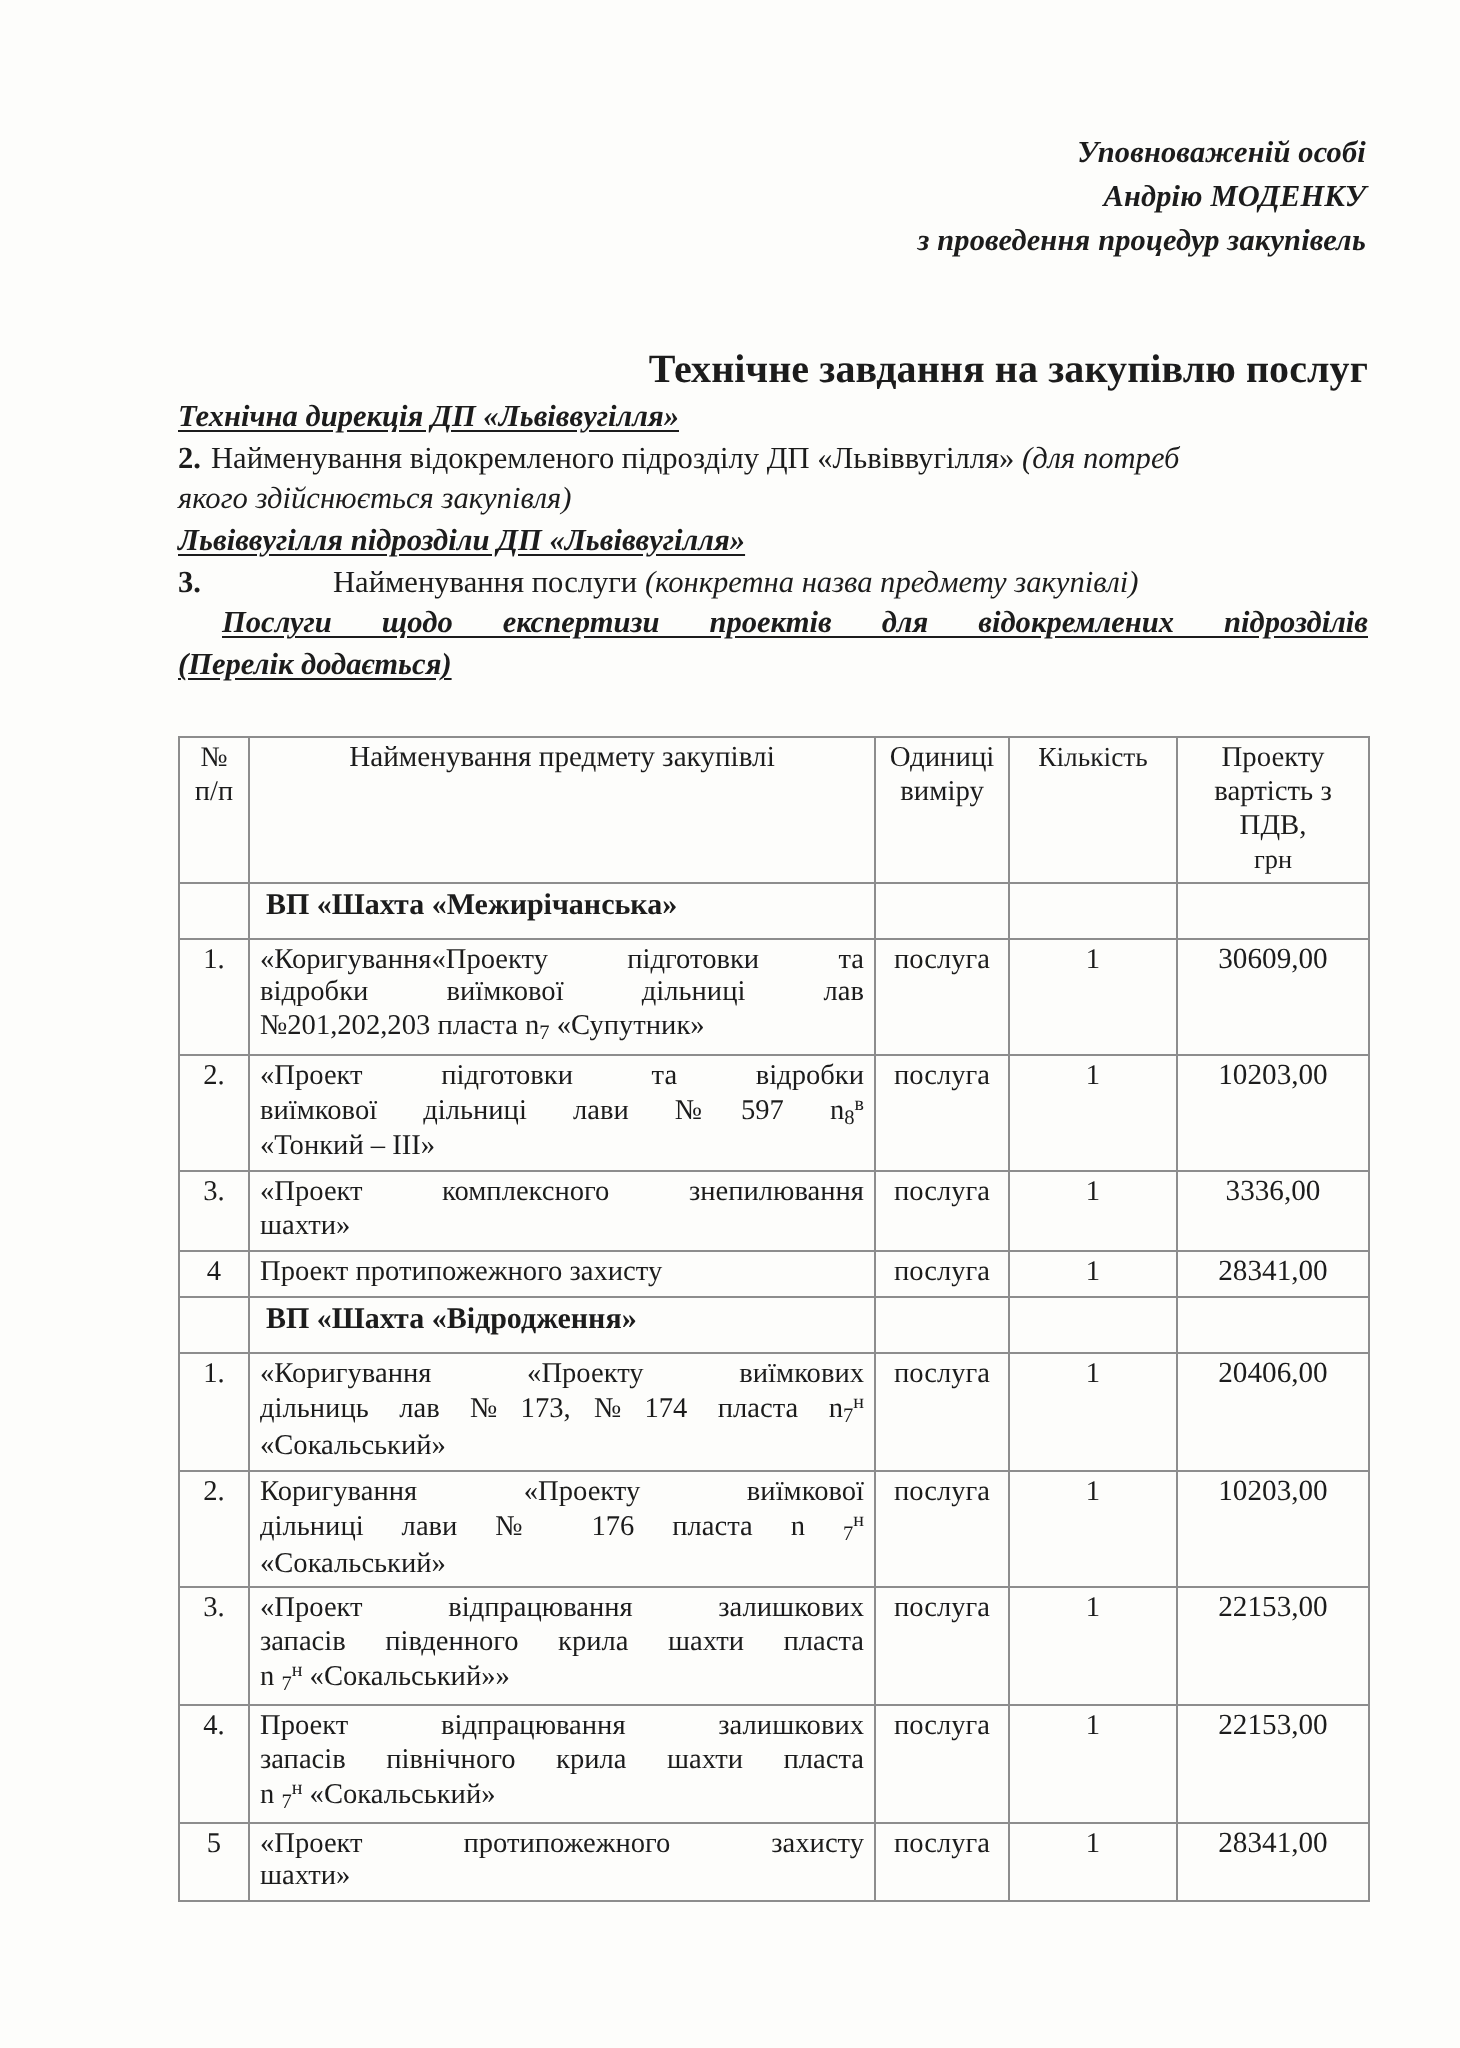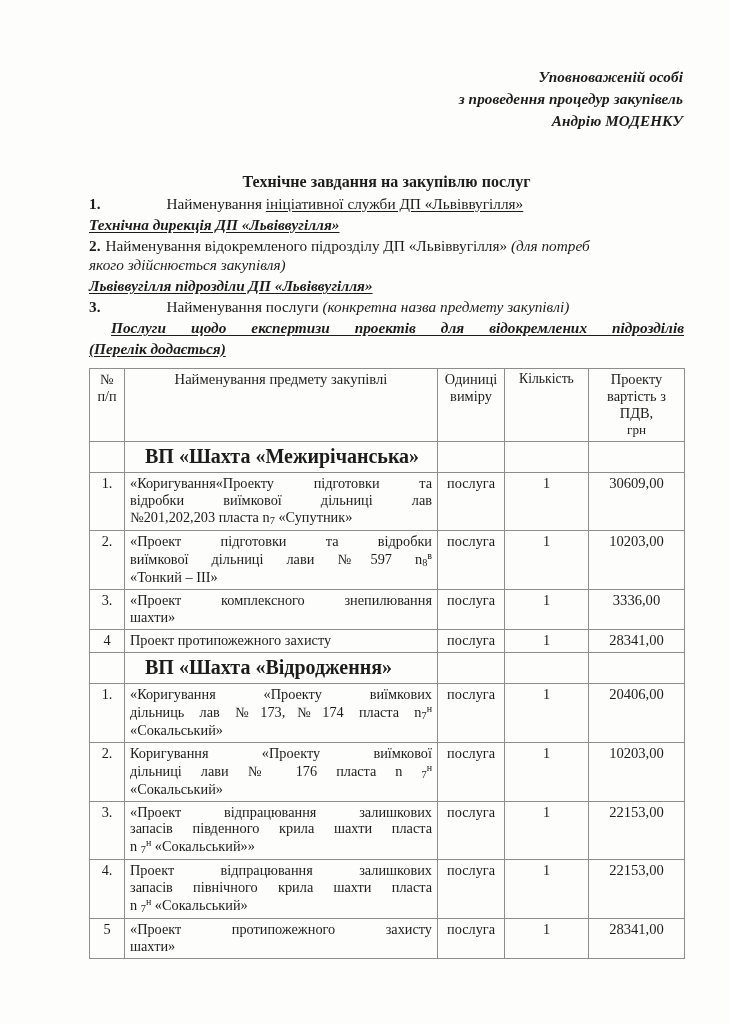--- a/index.html
+++ b/index.html
@@ -42,23 +42,23 @@
   
   .intro {
     position: absolute;
     top: 172px;
     left: 89px;
     width: 595px;
     font-size: 15.3px;
     line-height: 1.30;
   }
   .doc-title {
-    text-align: center;
-    font-weight: bold;
-    font-size: 16px;
+    text-align: right;
+    font-weight: bold;
+    font-size: 20px;
     margin: 0 0 1px 0;
     letter-spacing: 0.05px;
   }
   .para {
     margin: 0;
     text-align: justify;
     text-justify: inter-word;
   }
   .num {
     font-weight: bold;
@@ -166,47 +166,44 @@
   td.cell-qty {
     text-align: center;
     font-size: 14.3px;
   }
   td.cell-total {
     text-align: center;
     font-size: 14.6px;
   }
   tr.section-row td.section-title {
     font-weight: bold;
-    font-size: 20px;
-    padding: 3px 5px 4px 20px;
+    font-size: 15px;
+    padding: 3px 5px 4px 8px;
     text-align: left;
   }
   tr.section-row td { height: 20px; }
 
   sub { font-size: 0.72em; vertical-align: -0.22em; }
   sup { font-size: 0.70em; vertical-align: 0.45em; }
 </style>
 </head>
 <body>
 
 <div class="page">
 
   <div class="addressee">
     <div>Уповноваженій особі</div>
+    <div>Андрію МОДЕНКУ</div>
     <div>з проведення процедур закупівель</div>
-    <div>Андрію МОДЕНКУ</div>
   </div>
 
   <div class="intro">
 
     <p class="doc-title">Технічне завдання на закупівлю послуг</p>
 
-    <p class="para">
-      <span class="num">1.</span><span class="tab-wide"></span><span>Найменування </span><span class="u">ініціативної служби ДП «Львіввугілля»</span>
-    </p>
     <p class="answer-line">Технічна дирекція  ДП «Львіввугілля»</p>
 
     <p class="para">
       <span class="num">2.</span><span class="tab-narrow"></span><span>Найменування відокремленого підрозділу ДП «Львіввугілля» </span><span class="it">(для потреб</span>
     </p>
     <p class="para it" style="text-align:left;">якого здійснюється закупівля)</p>
     <p class="answer-line">Львіввугілля підрозділи ДП «Львіввугілля»</p>
 
     <p class="para">
       <span class="num">3.</span><span class="tab-wide"></span><span>Найменування послуги </span><span class="it">(конкретна назва предмету закупівлі)</span>

